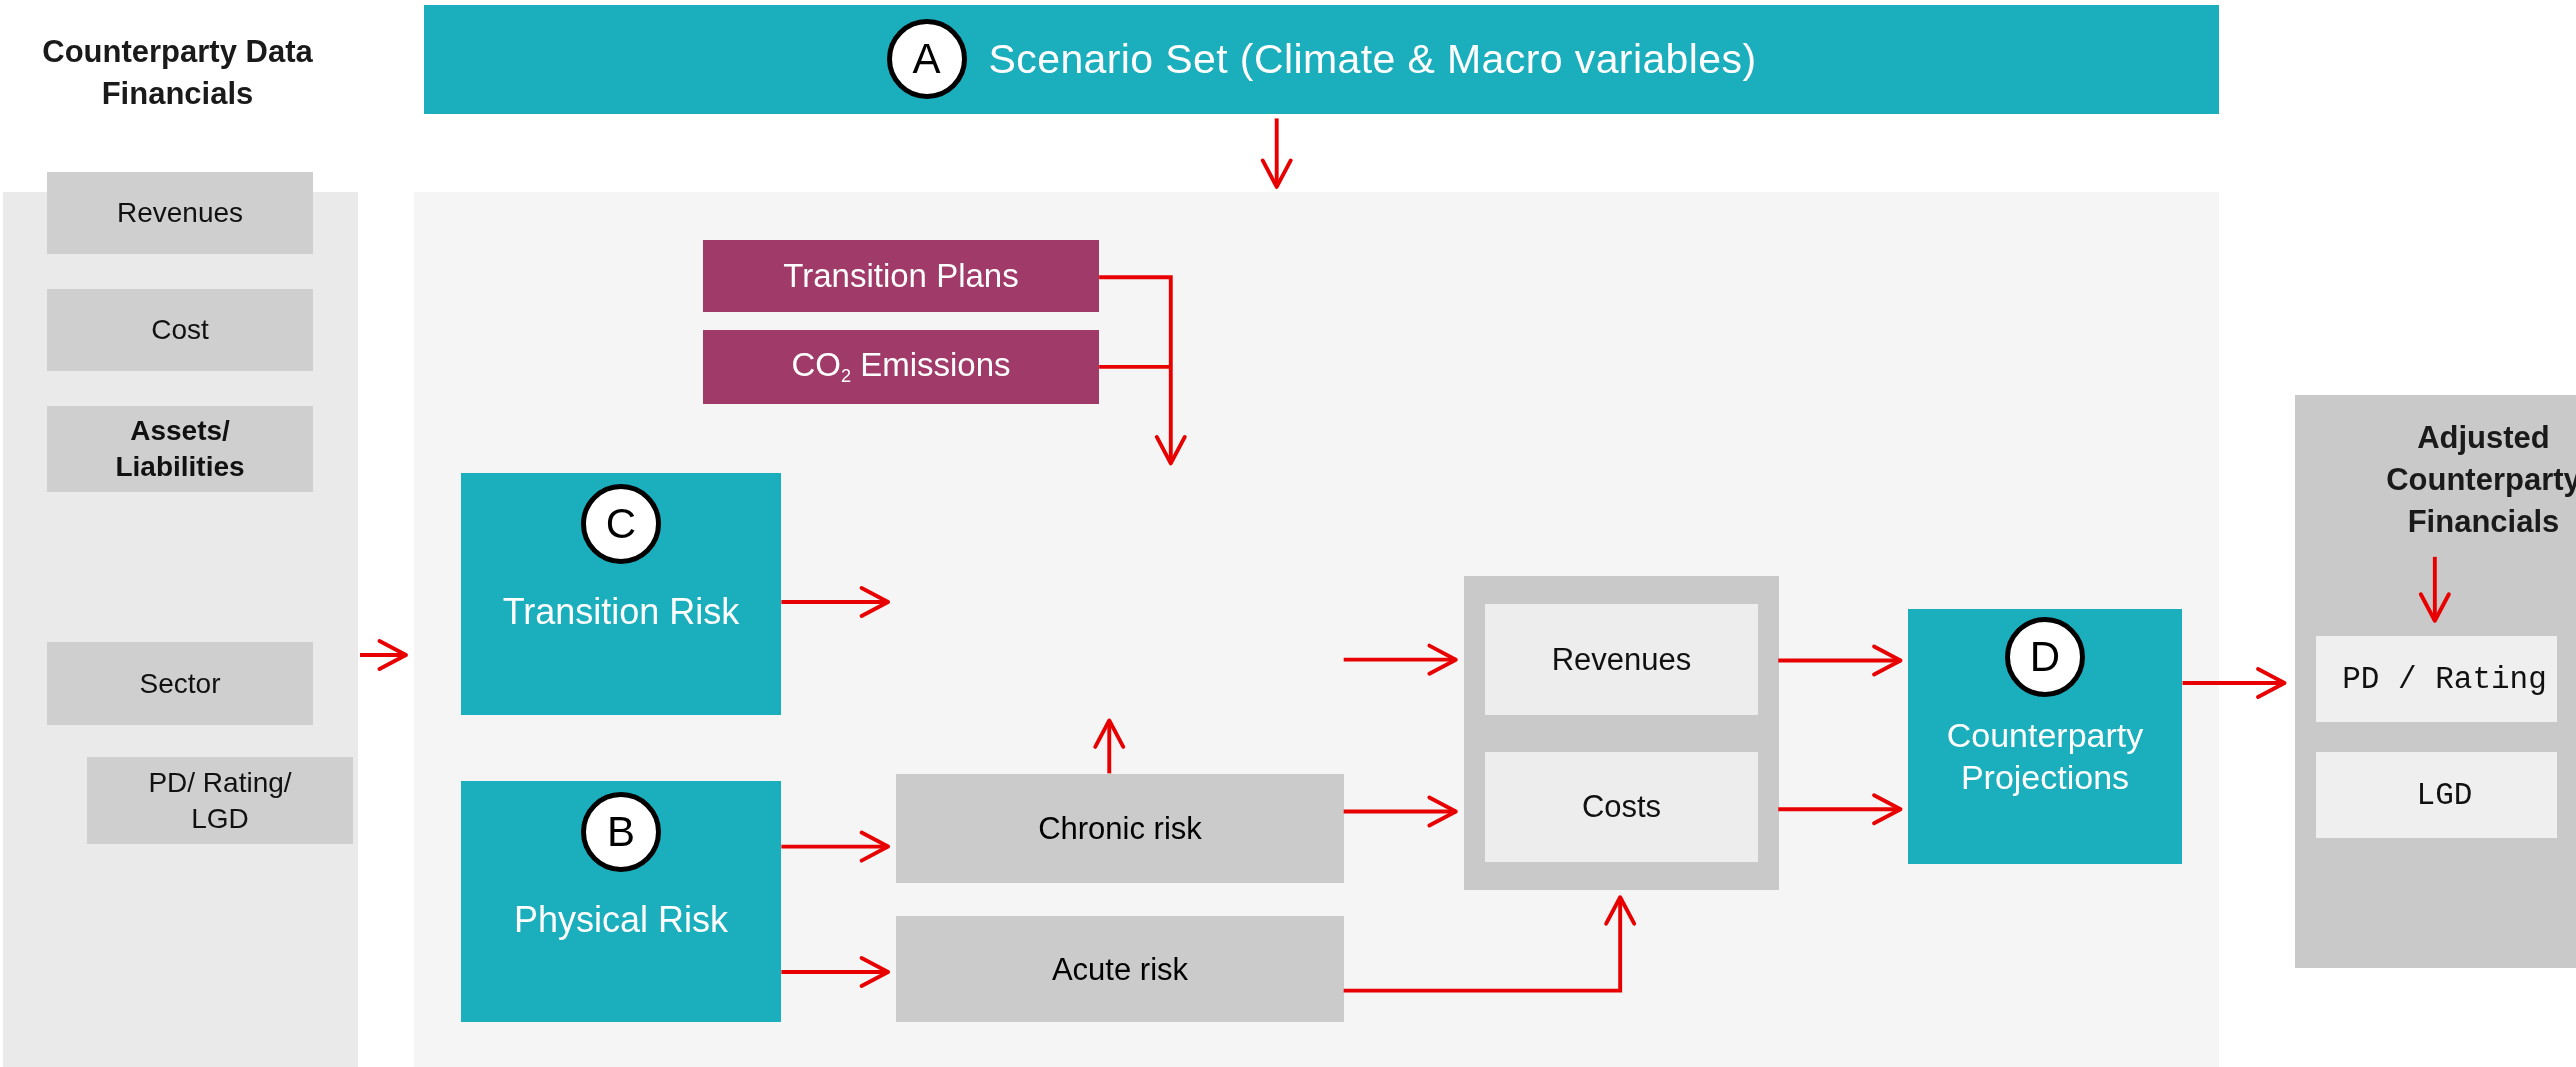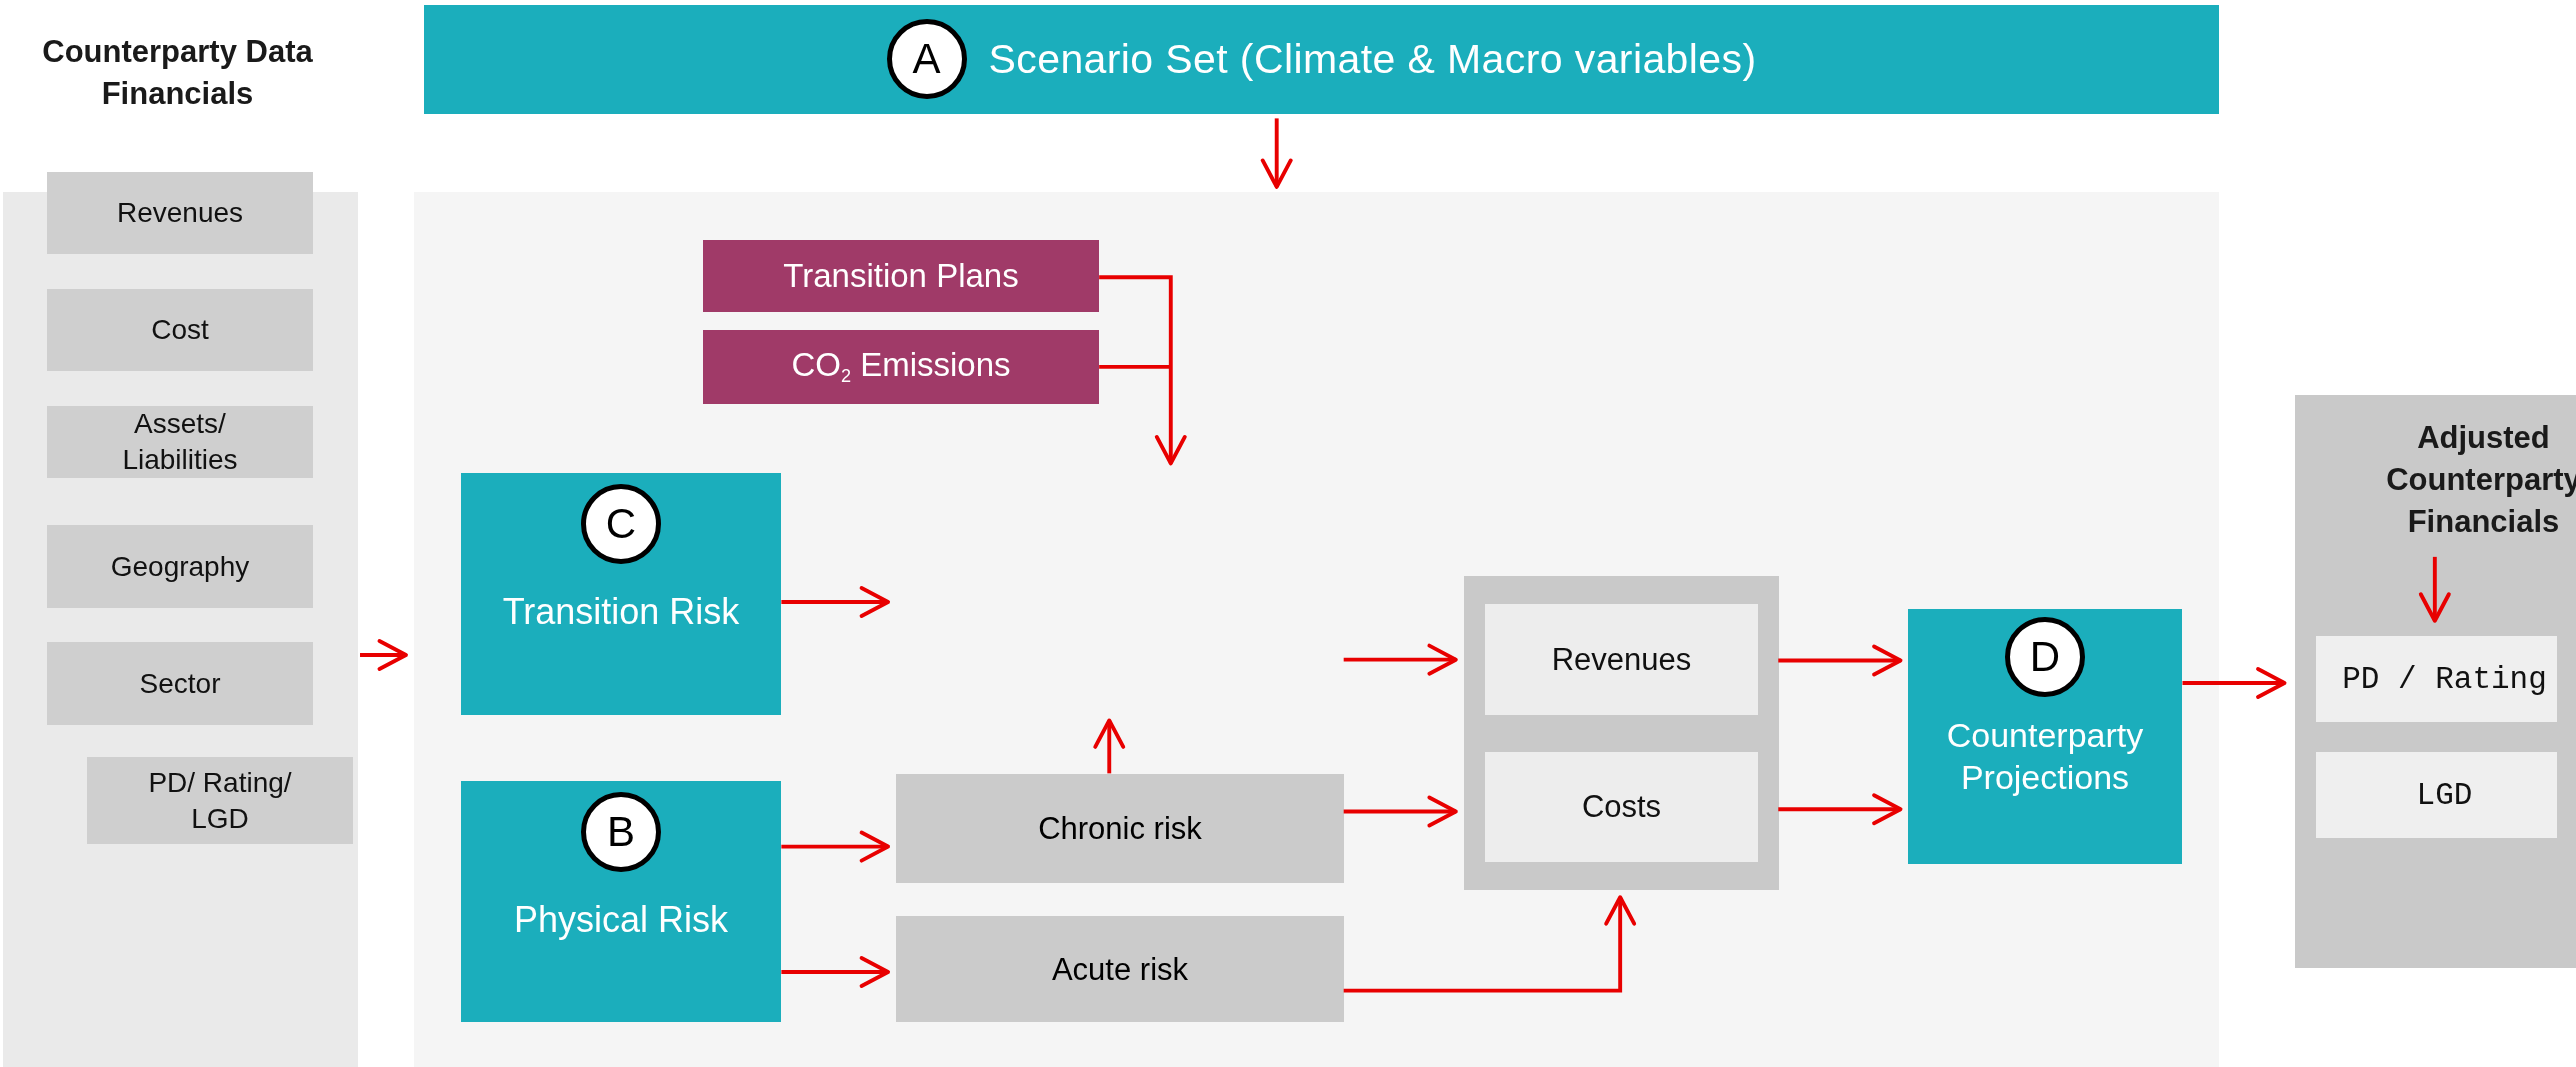--- a/index.html
+++ b/index.html
@@ -18,21 +18,21 @@
   #banner .title{color:#fff;font-size:41px;font-weight:400;letter-spacing:0.4px;}
 
   
   #sidebar{left:3.1px;top:192px;width:355px;height:875px;background:#EAEAEA;
            font-family:"DejaVu Sans",sans-serif;}
   #sidebar-title{left:0;top:31px;width:355px;font-size:31px;font-weight:600;line-height:42px;
                  text-align:center;color:#1a1a1a;}
   .side-item{left:47px;width:266px;background:#CFCFCF;font-size:28px;line-height:36px;color:#111;}
   #side-item-0{top:172px;height:82px;}
   #side-item-1{top:289px;height:82px;}
-  #side-item-2{top:406px;height:72px;}
+  #side-item-2{top:406px;height:86px;font-weight:bold;}
   #side-item-3{top:525px;height:83px;}
   #side-item-4{top:642px;height:83px;}
   #side-item-5{top:757px;height:87px;margin-left:40px;}
 
   
   #main-panel{left:414px;top:192px;width:1805px;height:875px;background:#F5F5F5;}
 
   .magenta{left:703px;width:396px;background:#A03A68;color:#fff;font-size:33px;font-weight:400;}
   #transition-plans{top:240px;height:72px;}
   #co2-emissions{top:330px;height:74px;}
@@ -80,21 +80,20 @@
     <span class="title">Scenario Set (Climate &amp; Macro variables)</span>
   </div>
 
   <div id="sidebar" class="abs"></div>
   <div id="sidebar-title" class="abs pre">Counterparty Data
 Financials</div>
   <div id="side-item-0" class="abs side-item center pre">Revenues</div>
   <div id="side-item-1" class="abs side-item center pre">Cost</div>
   <div id="side-item-2" class="abs side-item center pre">Assets/
 Liabilities</div>
-  <div id="side-item-3" class="abs side-item center pre">Geography</div>
   <div id="side-item-4" class="abs side-item center pre">Sector</div>
   <div id="side-item-5" class="abs side-item center pre">PD/ Rating/
 LGD</div>
 
   <div id="main-panel" class="abs"></div>
 
   <div id="transition-plans" class="abs magenta center">Transition Plans</div>
   <div id="co2-emissions" class="abs magenta center">
     <span><span>CO</span><sub>2</sub><span> Emissions</span></span>
   </div>

